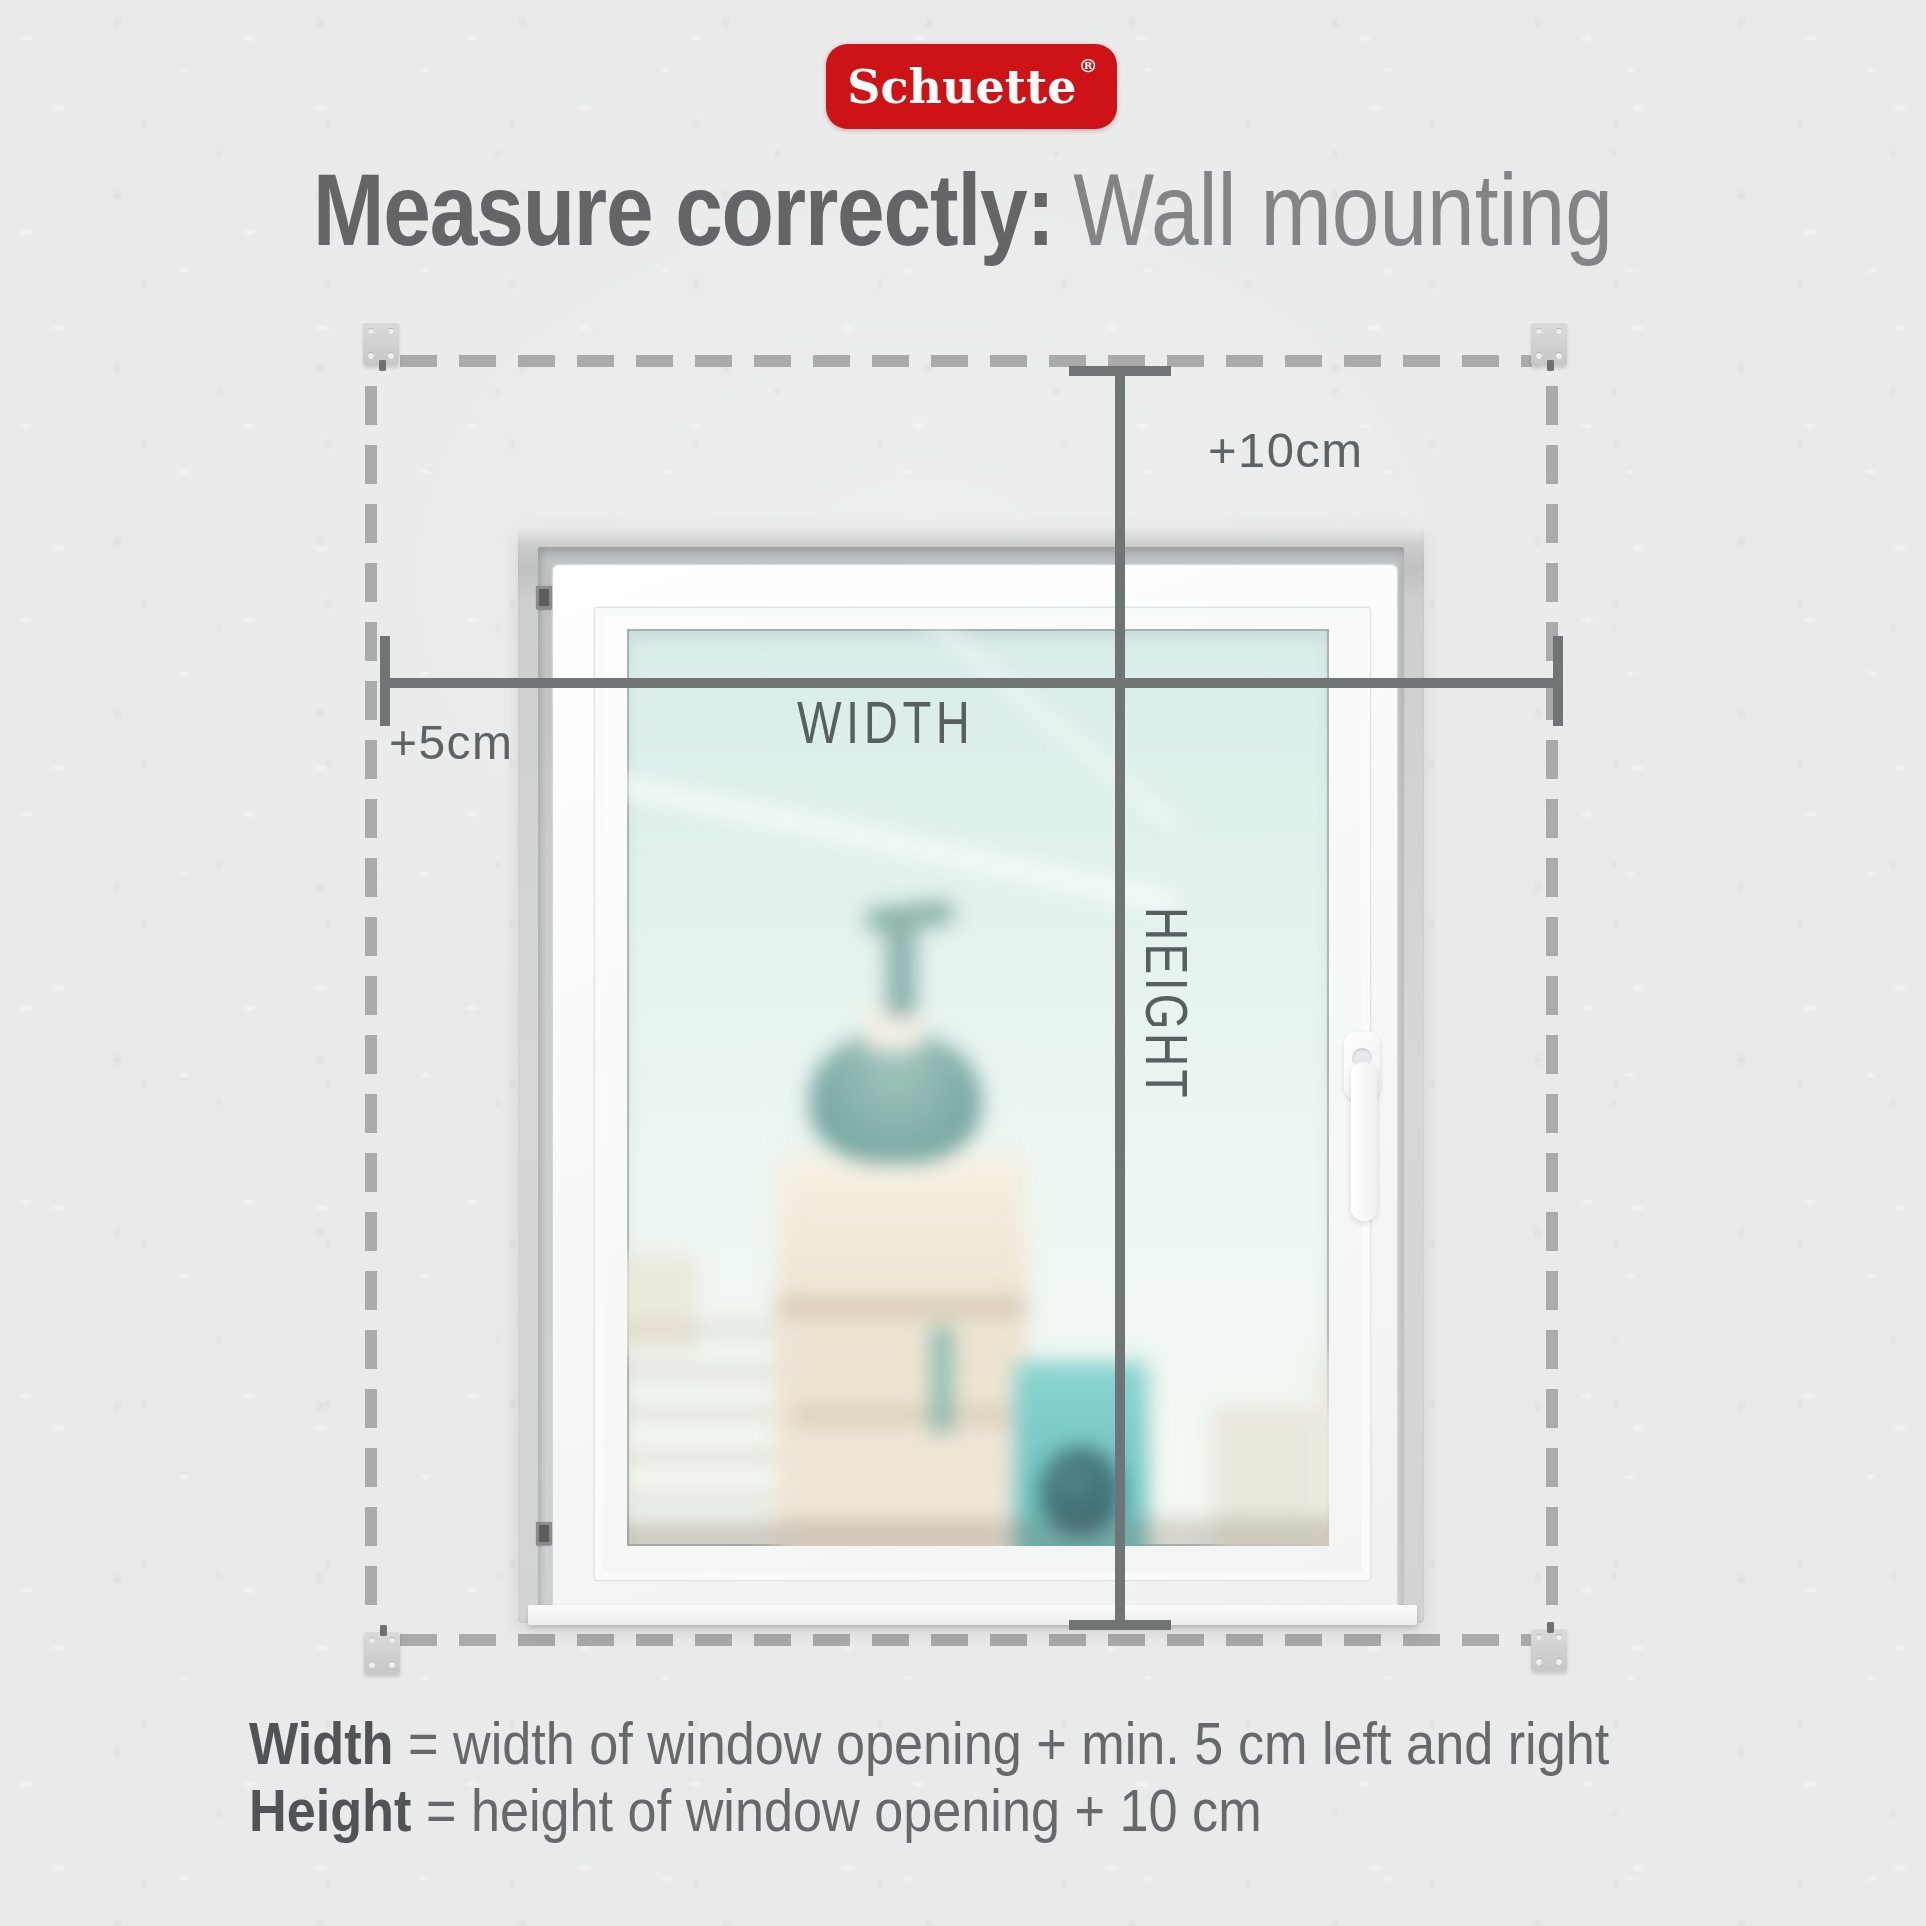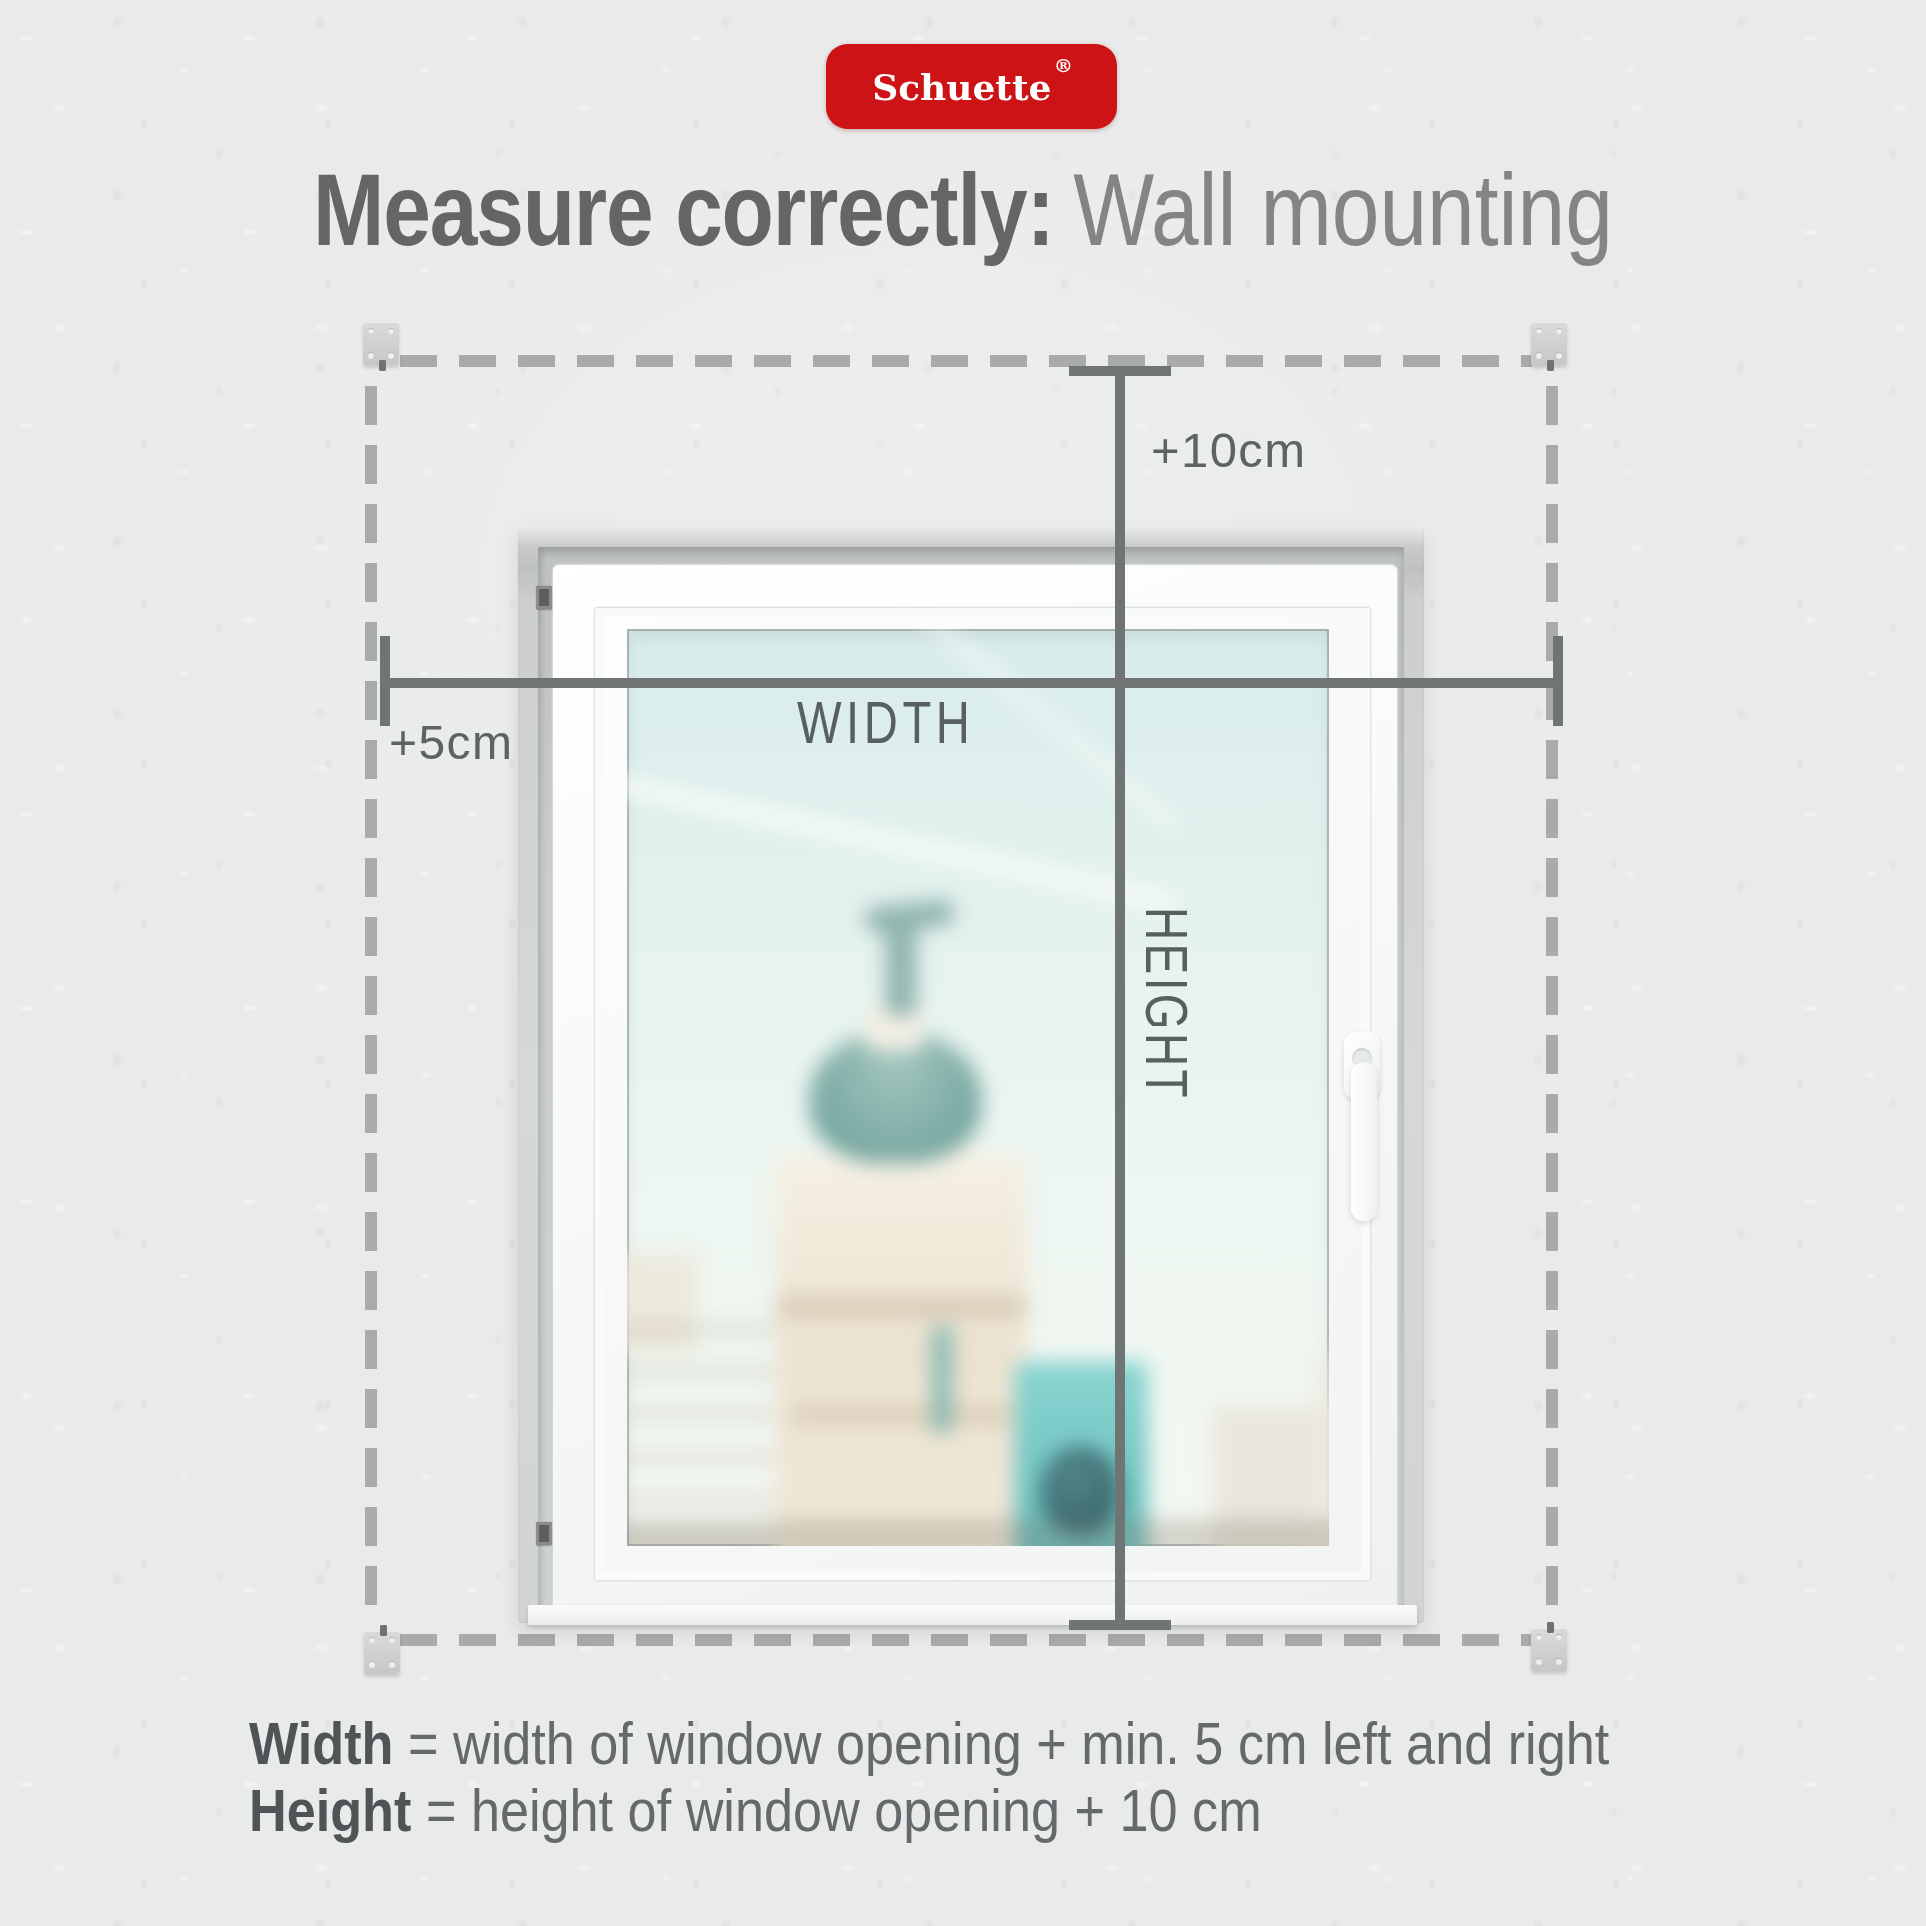--- a/index.html
+++ b/index.html
@@ -22,21 +22,21 @@
     background:
       radial-gradient(1218px 896px at 48% 30%, rgba(255,255,255,.20), rgba(255,255,255,0) 65%),
       radial-gradient(2078px 2078px at 50% 50%, rgba(0,0,0,0) 68%, rgba(0,0,0,.05));
   }
   .abs{position:absolute;}
 
   
   .logo{left:826px;top:44px;width:291px;height:85px;border-radius:21.5px;
     background:var(--brand-red,#cd1316);display:flex;align-items:center;justify-content:center;
     box-shadow:0 1.4px 4.3px rgba(120,20,20,.25);z-index:6;}
-  .logo-text{font-family:"DejaVu Serif",serif;font-weight:700;font-size:36px;
+  .logo-text{font-family:"DejaVu Serif",serif;font-weight:700;font-size:46px;
     color:var(--logo-fg,#ffffff);letter-spacing:0px;line-height:1;}
   .logo-reg{font-family:"DejaVu Serif",serif;font-weight:700;font-size:19.3px;
     color:var(--logo-fg,#ffffff);position:relative;top:-21.5px;left:2.1px;}
 
   
   .title{left:0;top:159px;width:100%;text-align:center;font-size:102px;line-height:1;
     transform:scaleX(.84);transform-origin:50% 50%;white-space:nowrap;z-index:6;}
   .title-bold{font-weight:700;color:var(--title-bold,#646567);letter-spacing:-1.4px;}
   .title-light{font-weight:400;color:var(--title-light,#828486);margin-left:23px;letter-spacing:0;}
 
@@ -124,21 +124,21 @@
   .mline{background:var(--line,#6f7475);z-index:5;}
   .m-h{left:380px;top:678px;width:1182px;height:10px;}
   .m-h-capl{left:380px;top:636px;width:10px;height:90px;}
   .m-h-capr{left:1553px;top:636px;width:10px;height:90px;}
   .m-v{left:1115px;top:368px;width:10px;height:1261px;}
   .m-v-capt{left:1069px;top:366px;width:102px;height:10px;}
   .m-v-capb{left:1069px;top:1620px;width:102px;height:10px;}
 
   
   .lbl{color:var(--label,#5c6365);font-weight:400;line-height:1;white-space:nowrap;z-index:6;}
-  .lbl-plus10{left:1151px;top:426px;font-size:49px;letter-spacing:1.4px;}
+  .lbl-plus10{left:1208px;top:426px;font-size:49px;letter-spacing:1.4px;}
   .lbl-plus5{left:389px;top:719px;font-size:48px;letter-spacing:1.4px;}
   .lbl-width{left:797px;top:694px;font-size:59px;letter-spacing:5.7px;
     transform:scaleX(.80);transform-origin:0 0;color:#58605f;}
   .lbl-height{left:1136px;top:907px;font-size:59px;letter-spacing:4.3px;
     writing-mode:vertical-rl;transform:scaleY(.78);transform-origin:0 0;color:#58605f;}
 
   
   .legend-line{left:249px;font-size:60px;line-height:1;white-space:nowrap;
     transform:scaleX(.87);transform-origin:0 0;color:var(--legend,#66696b);z-index:6;}
   .legend-1{top:1714px;} .legend-2{top:1781px;}

